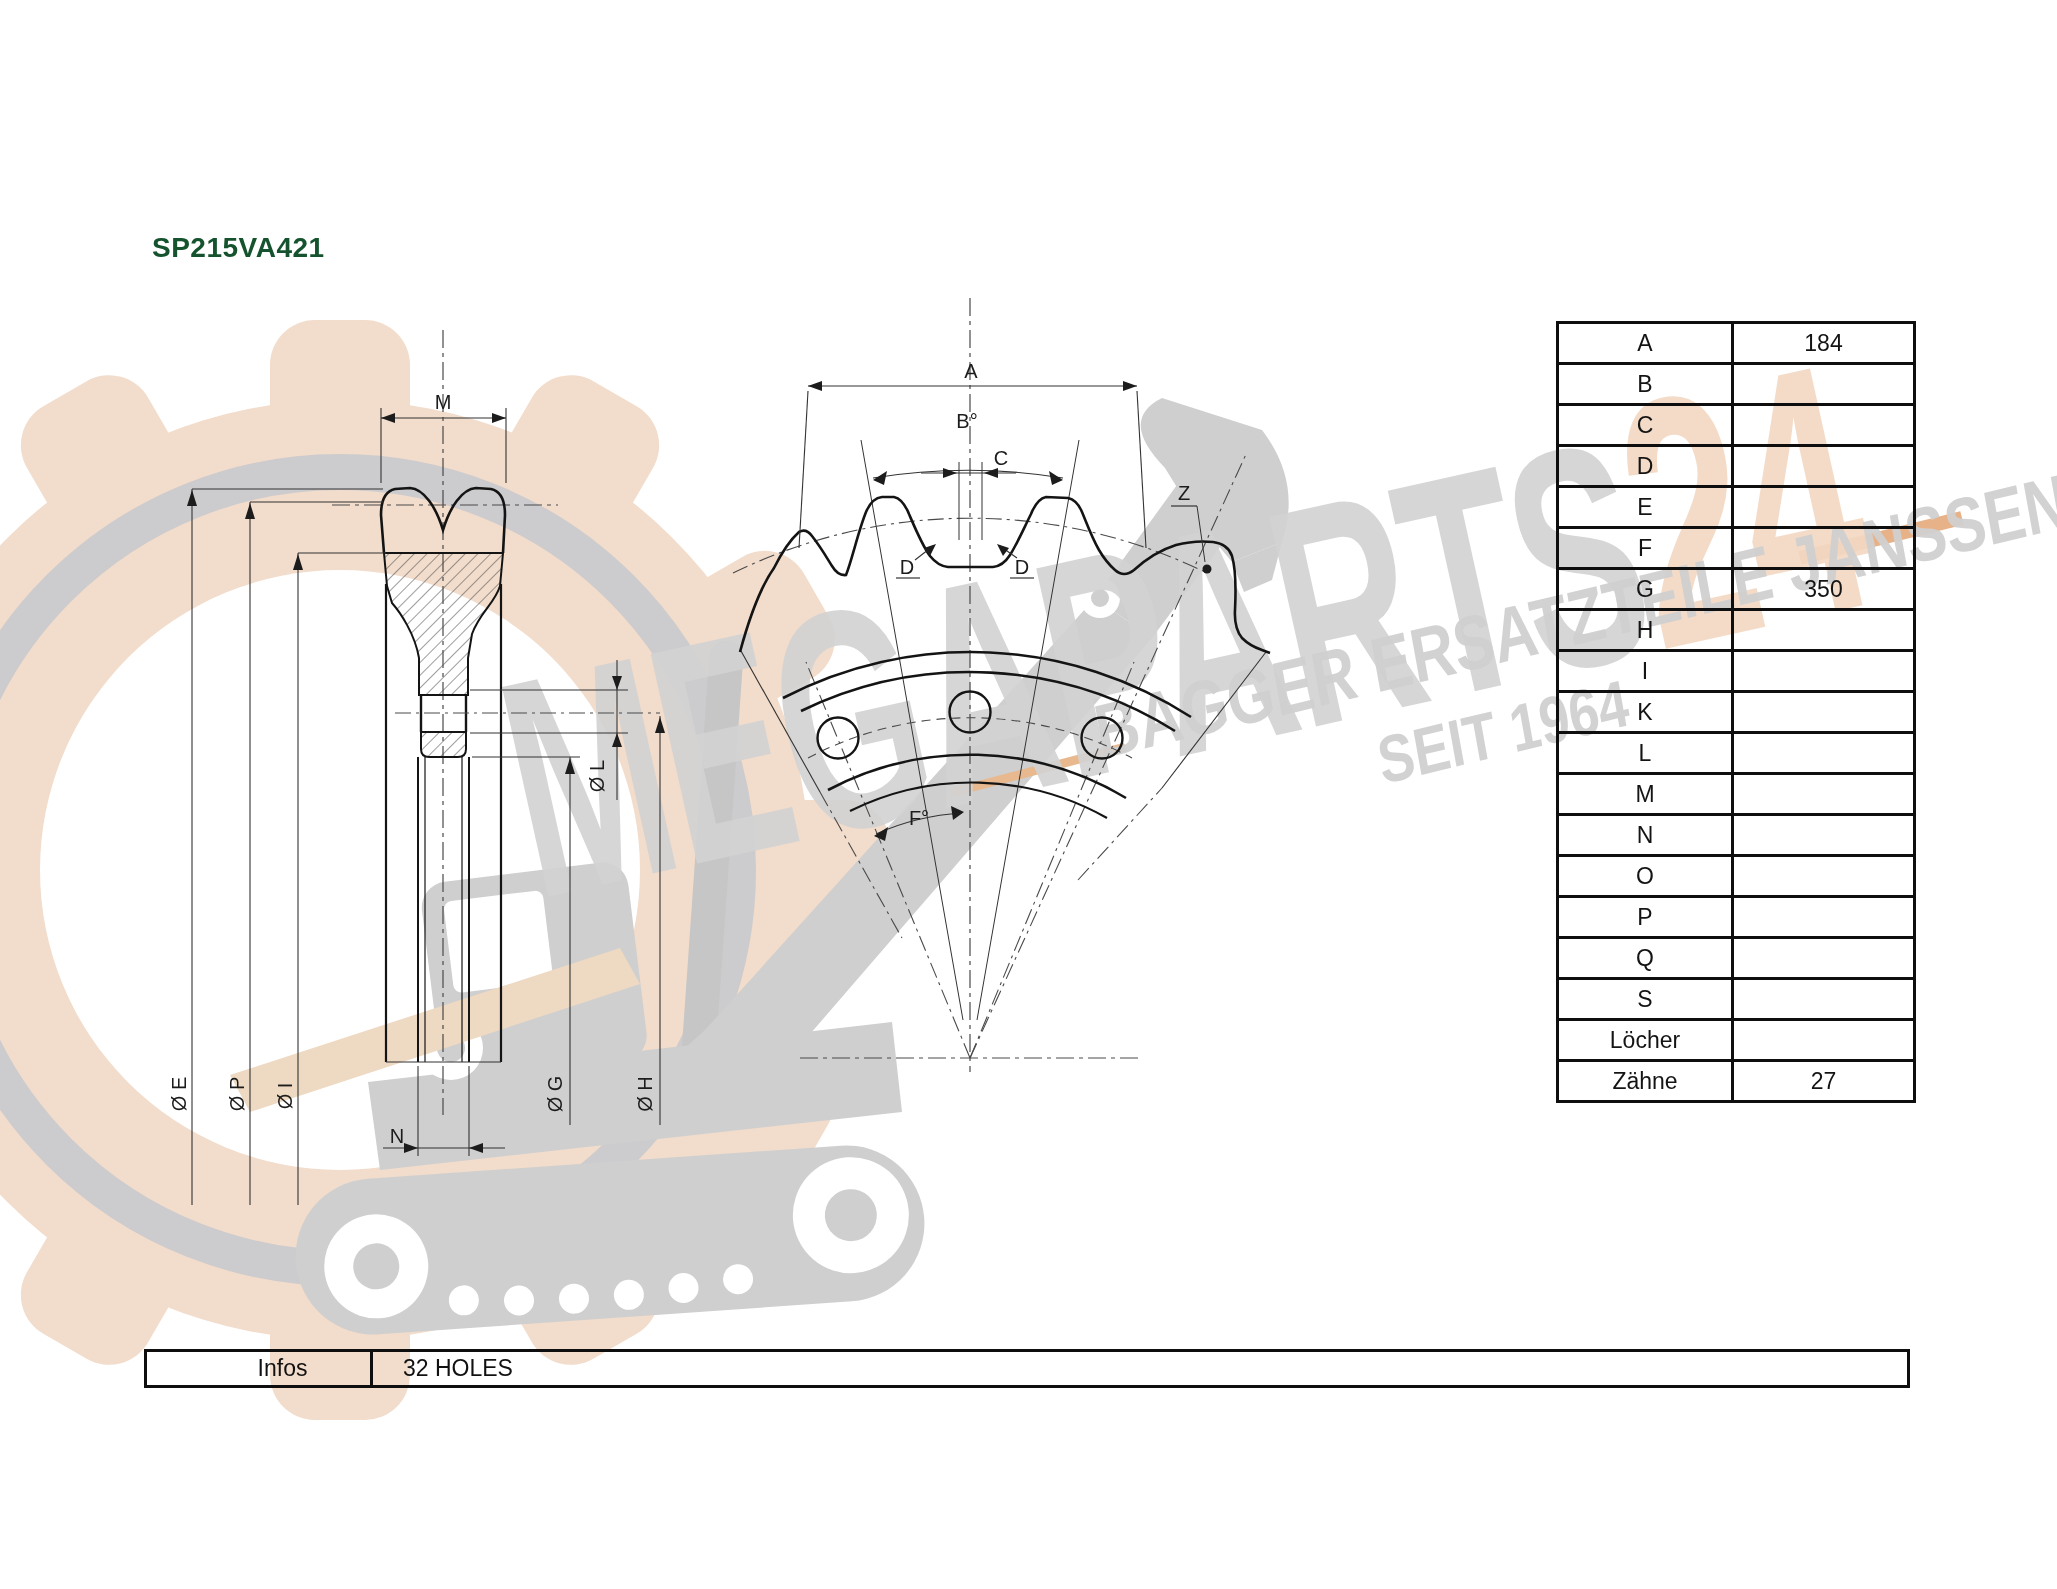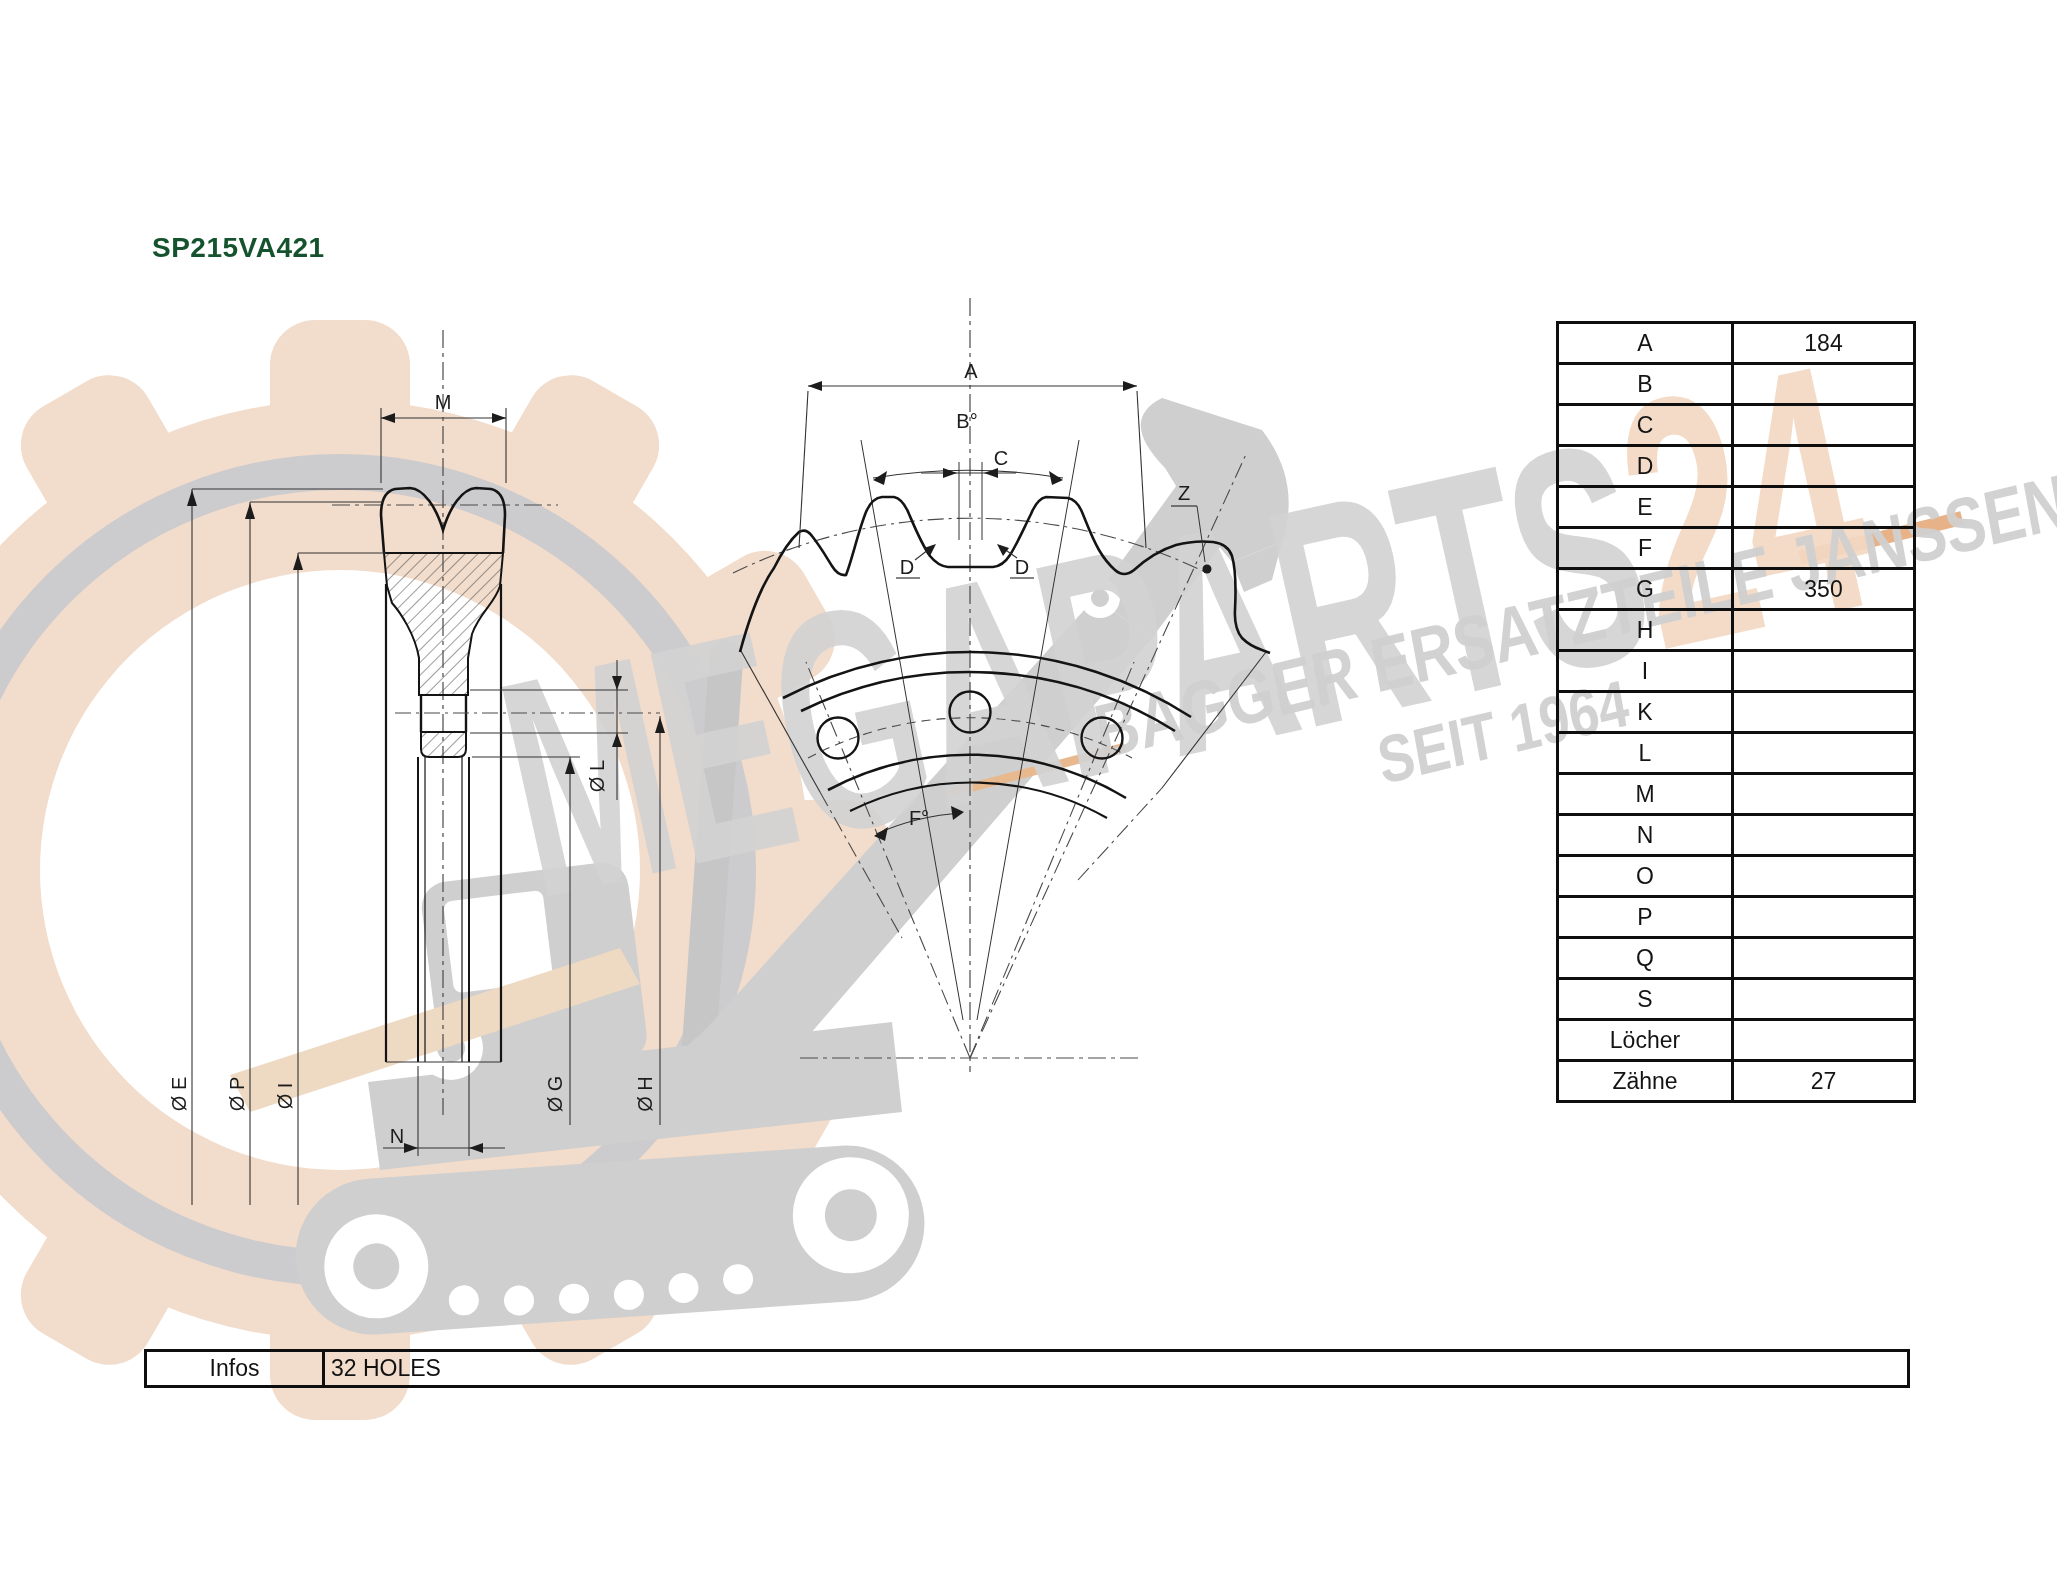--- a/index.html
+++ b/index.html
@@ -25,22 +25,22 @@
              background:transparent;}
   #dim-table .trow{display:flex;height:38px;border-bottom:3px solid #0e0e0e;}
   #dim-table .tcell{display:flex;align-items:center;justify-content:center;
                     font-size:23px;color:#141414;}
   #dim-table .tlabel{width:172px;border-right:3px solid #0e0e0e;}
   #dim-table .tvalue{flex:1;}
   
   #info-bar{left:144px;top:1349px;width:1766px;height:39px;border:3px solid #0e0e0e;
             display:flex;box-sizing:border-box;background:transparent;}
   #info-bar .ilabel{width:175px;border-right:3px solid #0e0e0e;display:flex;
-                    align-items:center;justify-content:center;font-size:23px;}
-  #info-bar .ivalue{flex:1;display:flex;align-items:center;padding-left:6px;font-size:23px;}
+                    align-items:center;justify-content:center;font-size:23px;padding-left:48px;}
+  #info-bar .ivalue{flex:1;display:flex;align-items:center;padding-left:6px;font-size:23px;margin-left:24px;}
   
   .dl{font-family:"Liberation Sans",sans-serif;font-size:20px;fill:#1c1c1c;}
 </style>
 </head>
 <body>
 
 <div id="watermark" class="abs">
   <svg class="abs" style="left:0;top:0" width="2057" height="1589" viewBox="0 0 2057 1589">
 
     <g>

